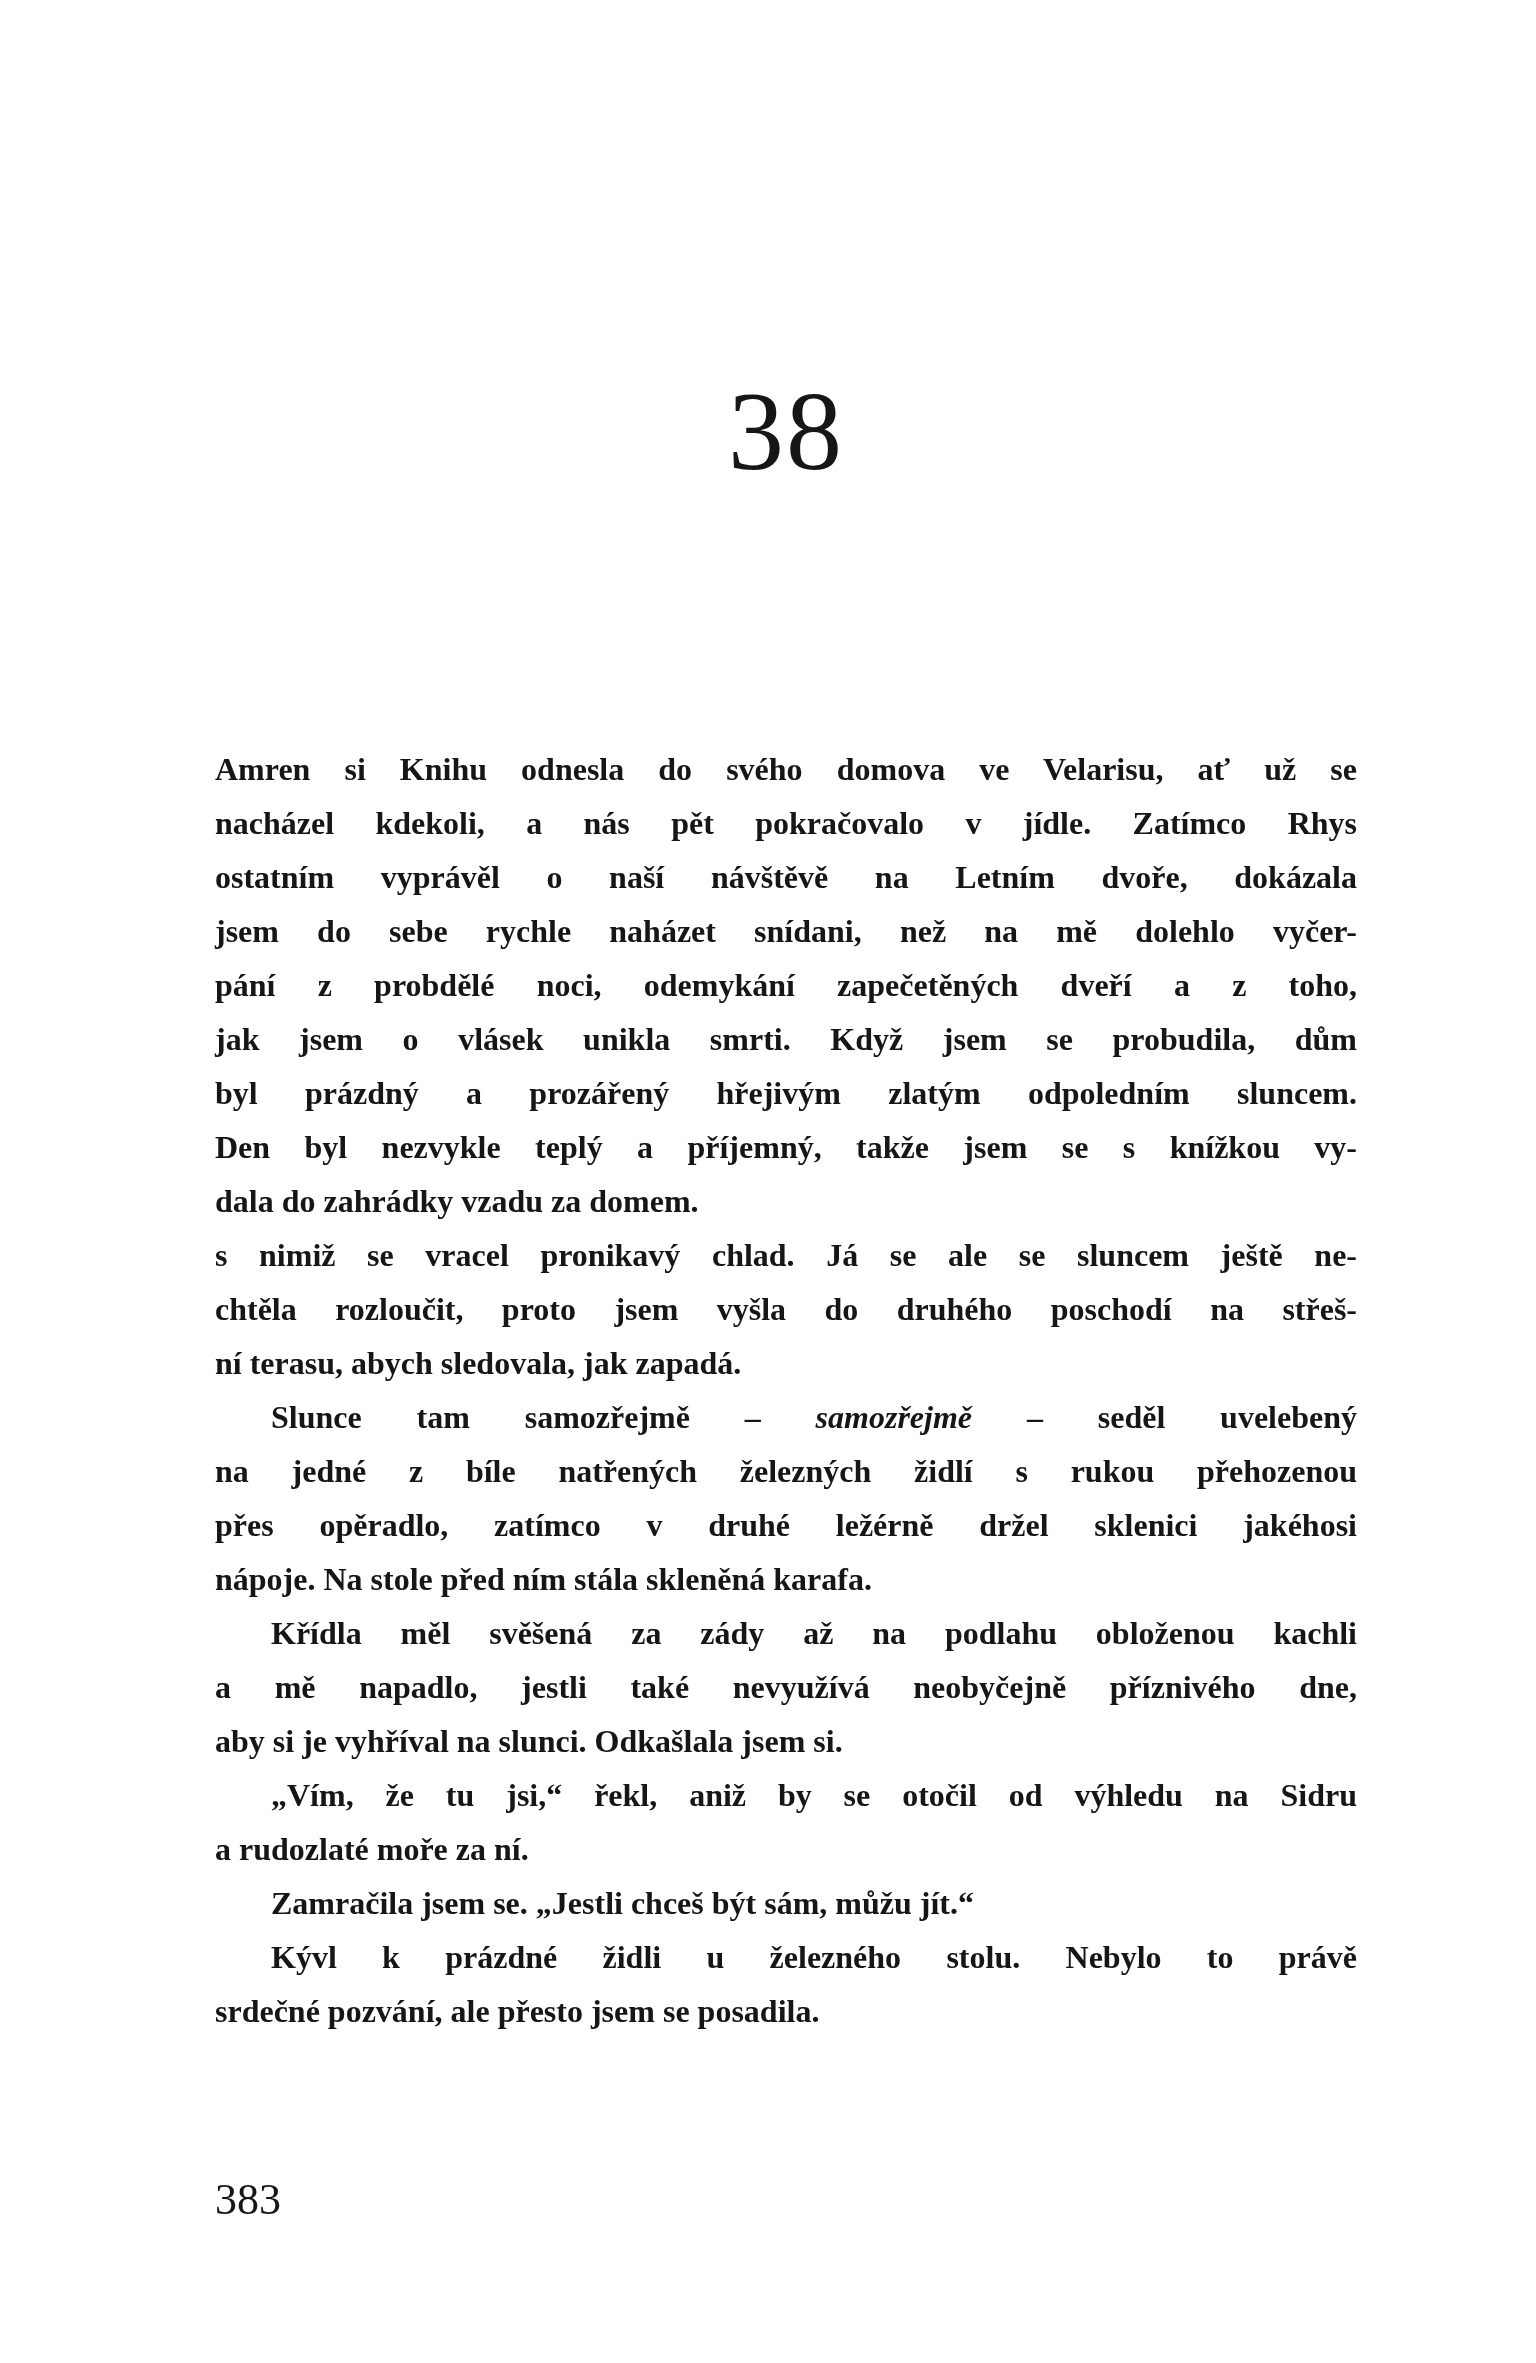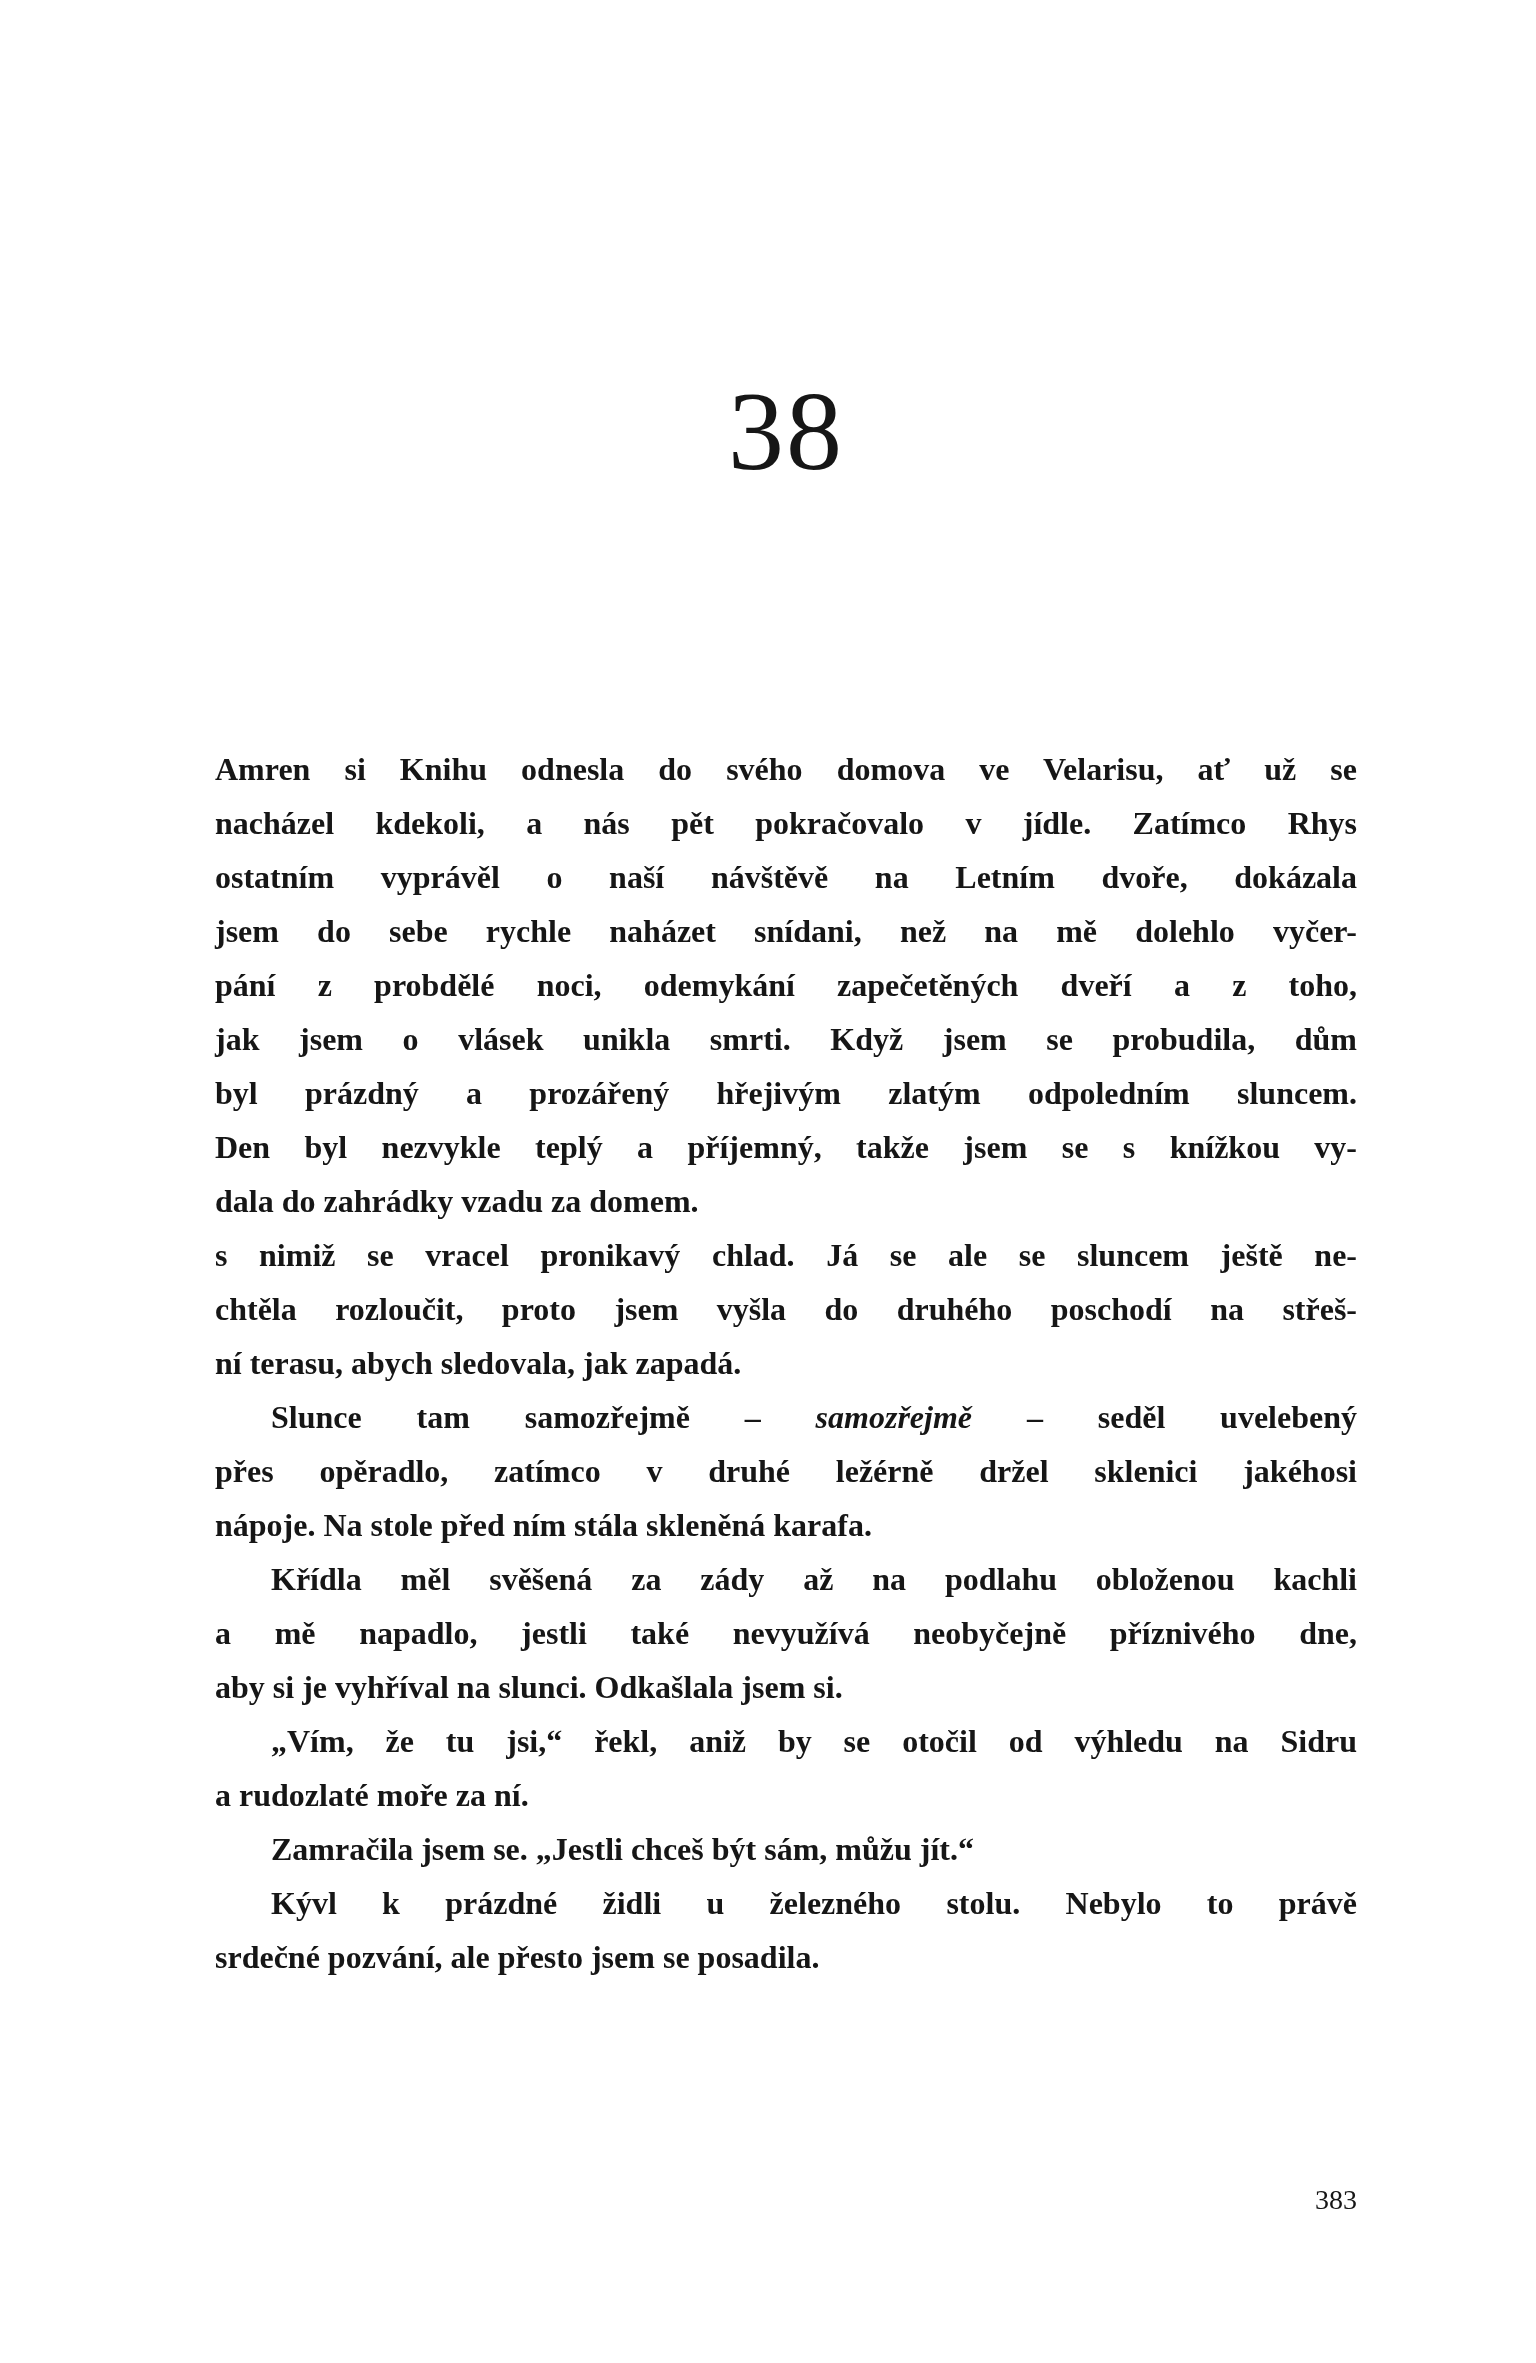--- a/index.html
+++ b/index.html
@@ -50,22 +50,22 @@
     text-indent: 56px;
   }
   .italic {
     font-style: italic;
   }
   .folio {
     position: absolute;
     top: 2178px;
     left: 215px;
     width: 1142px;
-    text-align: right;
-    font-size: 28px;
+    text-align: left;
+    font-size: 44px;
     line-height: 44px;
   }
 </style>
 </head>
 <body>
 
 <div class="page">
 
   <div class="chapter-number">38</div>
 
@@ -78,20 +78,21 @@
     <div class="line">jak jsem o vlásek unikla smrti. Když jsem se probudila, dům</div>
     <div class="line">byl prázdný a prozářený hřejivým zlatým odpoledním sluncem.</div>
     <div class="line">Den byl nezvykle teplý a příjemný, takže jsem se s knížkou vy-</div>
     <div class="line left">dala do zahrádky vzadu za domem.</div>
     <div class="line">s nimiž se vracel pronikavý chlad. Já se ale se sluncem ještě ne-</div>
     <div class="line">chtěla rozloučit, proto jsem vyšla do druhého poschodí na střeš-</div>
     <div class="line left">ní terasu, abych sledovala, jak zapadá.</div>
     <div class="line indent">
       <span>Slunce tam samozřejmě – </span><span class="italic">samozřejmě</span><span> – seděl uvelebený</span>
     </div>
+    <div class="line">na jedné z bíle natřených železných židlí s rukou přehozenou</div>
     <div class="line">přes opěradlo, zatímco v druhé ležérně držel sklenici jakéhosi</div>
     <div class="line left">nápoje. Na stole před ním stála skleněná karafa.</div>
     <div class="line indent">Křídla měl svěšená za zády až na podlahu obloženou kachli</div>
     <div class="line">a mě napadlo, jestli také nevyužívá neobyčejně příznivého dne,</div>
     <div class="line left">aby si je vyhříval na slunci. Odkašlala jsem si.</div>
     <div class="line indent">„Vím, že tu jsi,“ řekl, aniž by se otočil od výhledu na Sidru</div>
     <div class="line left">a rudozlaté moře za ní.</div>
     <div class="line indent left">Zamračila jsem se. „Jestli chceš být sám, můžu jít.“</div>
     <div class="line indent">Kývl k prázdné židli u železného stolu. Nebylo to právě</div>
     <div class="line left">srdečné pozvání, ale přesto jsem se posadila.</div>

